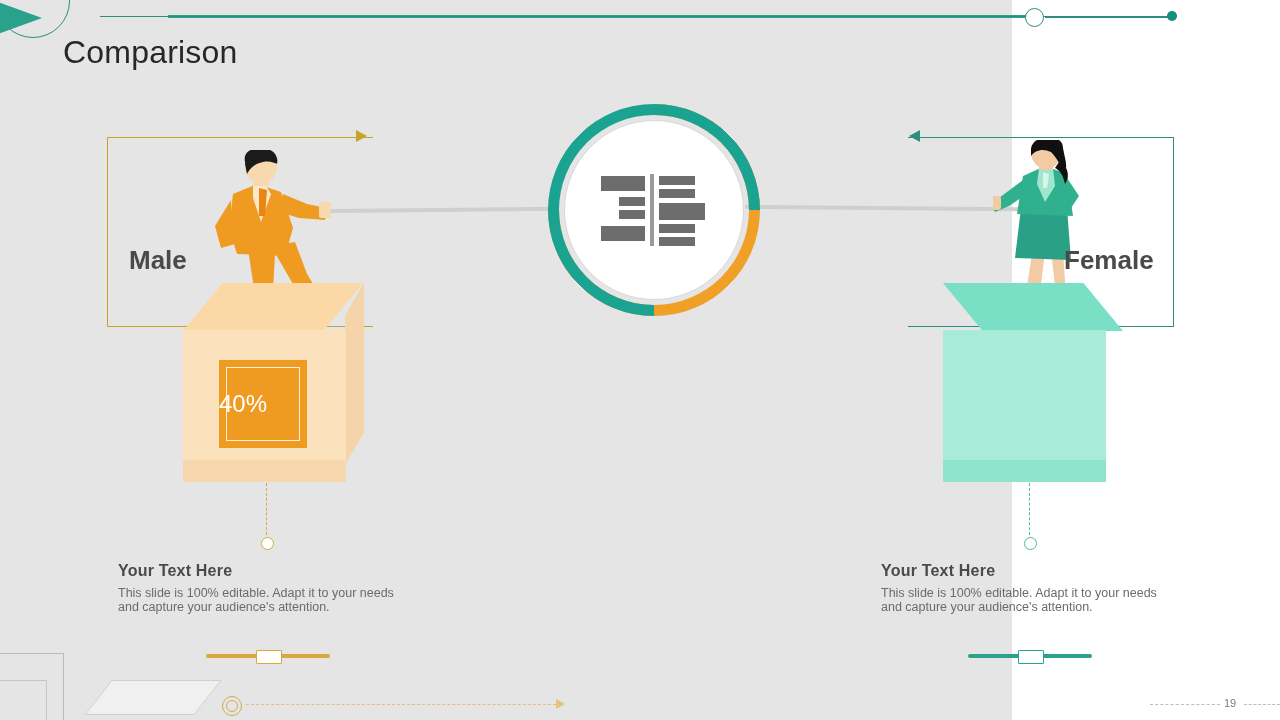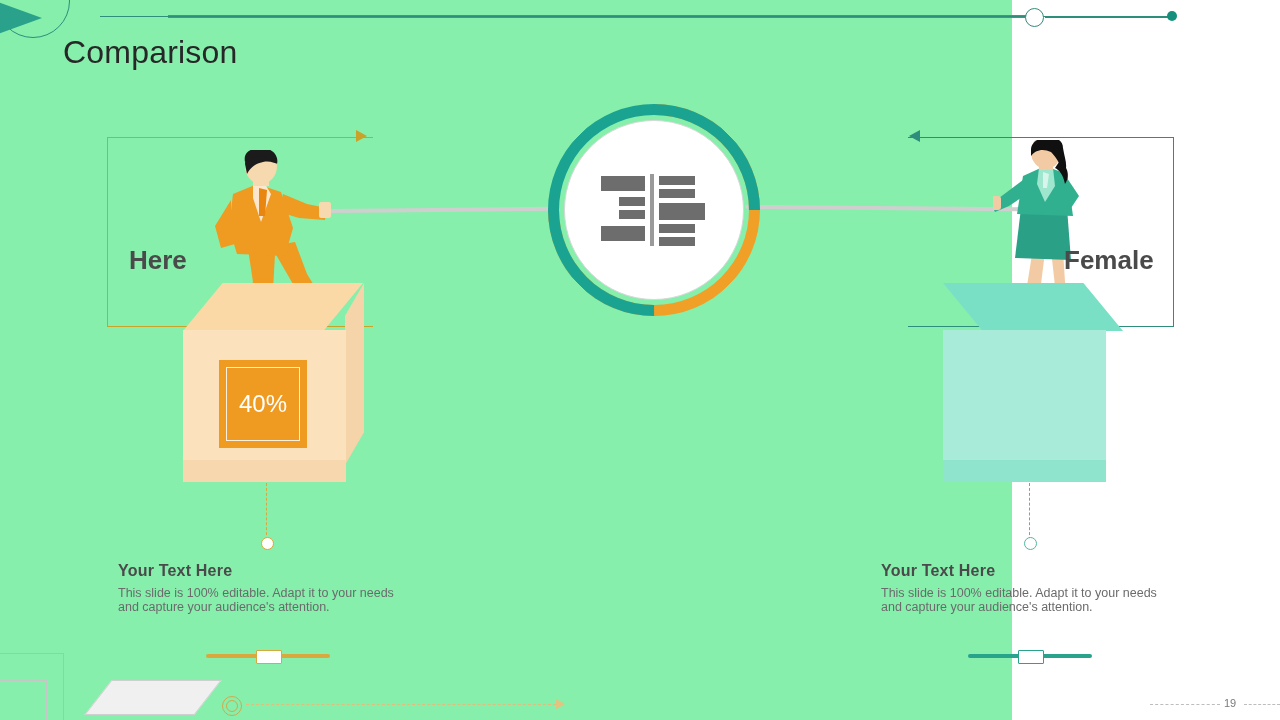--- a/index.html
+++ b/index.html
@@ -3,21 +3,21 @@
 <meta charset="utf-8">
 <style>
   html,body{margin:0;padding:0;}
   body{
     width:1280px;height:720px;
     background:#ffffff;
     font-family:"Liberation Sans", sans-serif;
     overflow:hidden;
     position:relative;
   }
-  .slide{position:absolute;inset:0;width:1012px;height:720px;background:#86efac;}
+  .slide{position:absolute;inset:0;width:1012px;height:720px;background:#e5e5e5;}
 
   
   .top-line-thick{
     position:absolute;left:168px;top:15px;width:866px;height:3px;
     background:#2aa18a;
   }
   .top-line-thin{
     position:absolute;left:100px;top:16px;width:1075px;height:1px;
     background:#2f8d7c;
   }
@@ -122,21 +122,21 @@
     position:absolute;left:345px;top:283px;width:19px;height:182px;
     background:#f4d4a8;
     clip-path:polygon(100% 0%,100% 82%,0% 100%,0% 18%);
   }
   .ped-l-base{
     position:absolute;left:183px;top:460px;width:163px;height:22px;
     background:#f7d7ae;
   }
   .badge-l{
     position:absolute;left:219px;top:360px;width:88px;height:88px;
-    background:#ef9a21;display:flex;align-items:center;justify-content:center;
+    background:#ef9a21;display:flex;align-items:center;
   }
   .badge-l .inner{
     position:absolute;left:7px;top:7px;right:7px;bottom:7px;
     border:1.5px solid rgba(255,255,255,.85);
   }
   .badge-txt{
     position:relative;color:#ffffff;font-size:24px;font-weight:400;
   }
   
   .ped-r-top{
@@ -318,21 +318,21 @@
   <div class="ped-l-base"></div>
   <div class="badge-l">
     <span class="inner"></span>
     <span class="badge-txt">40%</span>
   </div>
 
   <div class="ped-r-top"></div>
   <div class="ped-r-front"></div>
   <div class="ped-r-base"></div>
 
-  <div class="side-label label-male">Here</div>
+  <div class="side-label label-male">Male</div>
   <div class="side-label label-female">Female</div>
 
   <div class="ring-wrap">
     <div class="ring-orange"></div>
     <div class="ring-teal"></div>
     <div class="ring-inner"></div>
   </div>
   <div class="cmp-icon">
     <i style="left:0;top:2px;width:44px;height:15px;"></i>
     <i style="left:18px;top:23px;width:26px;height:9px;"></i>

